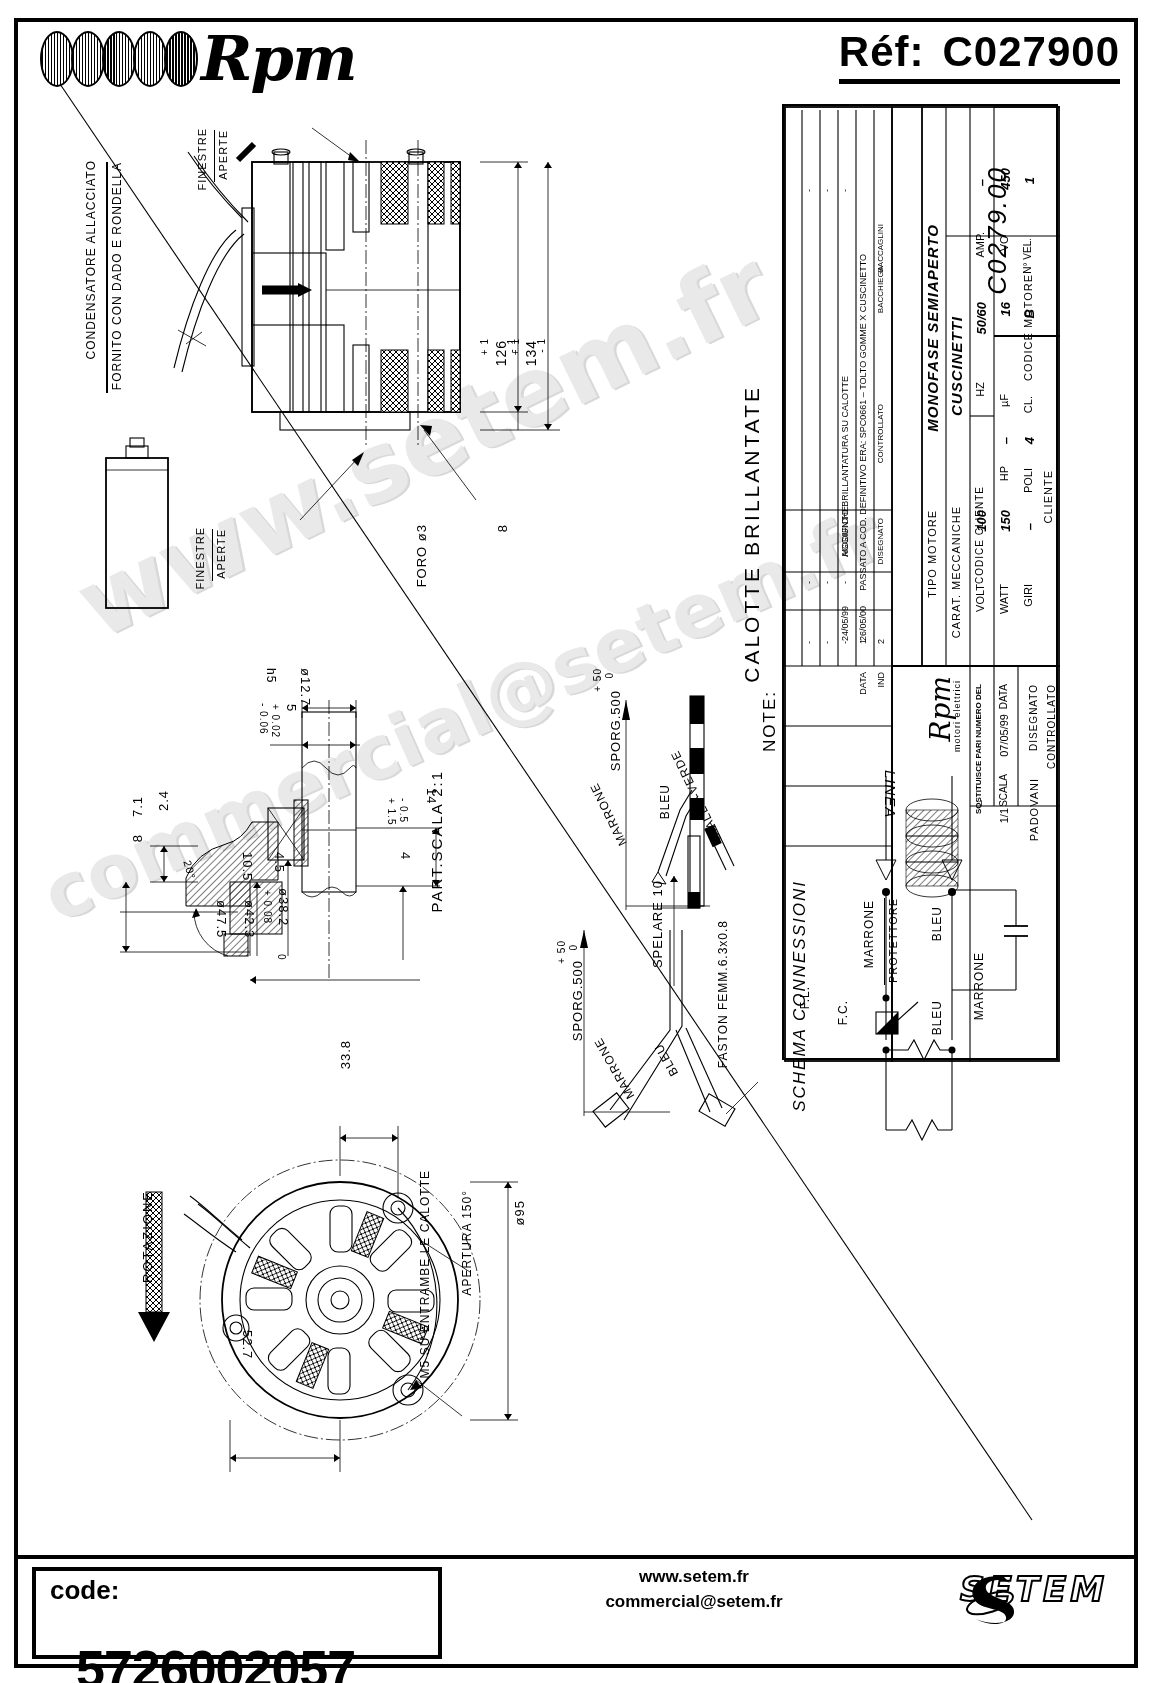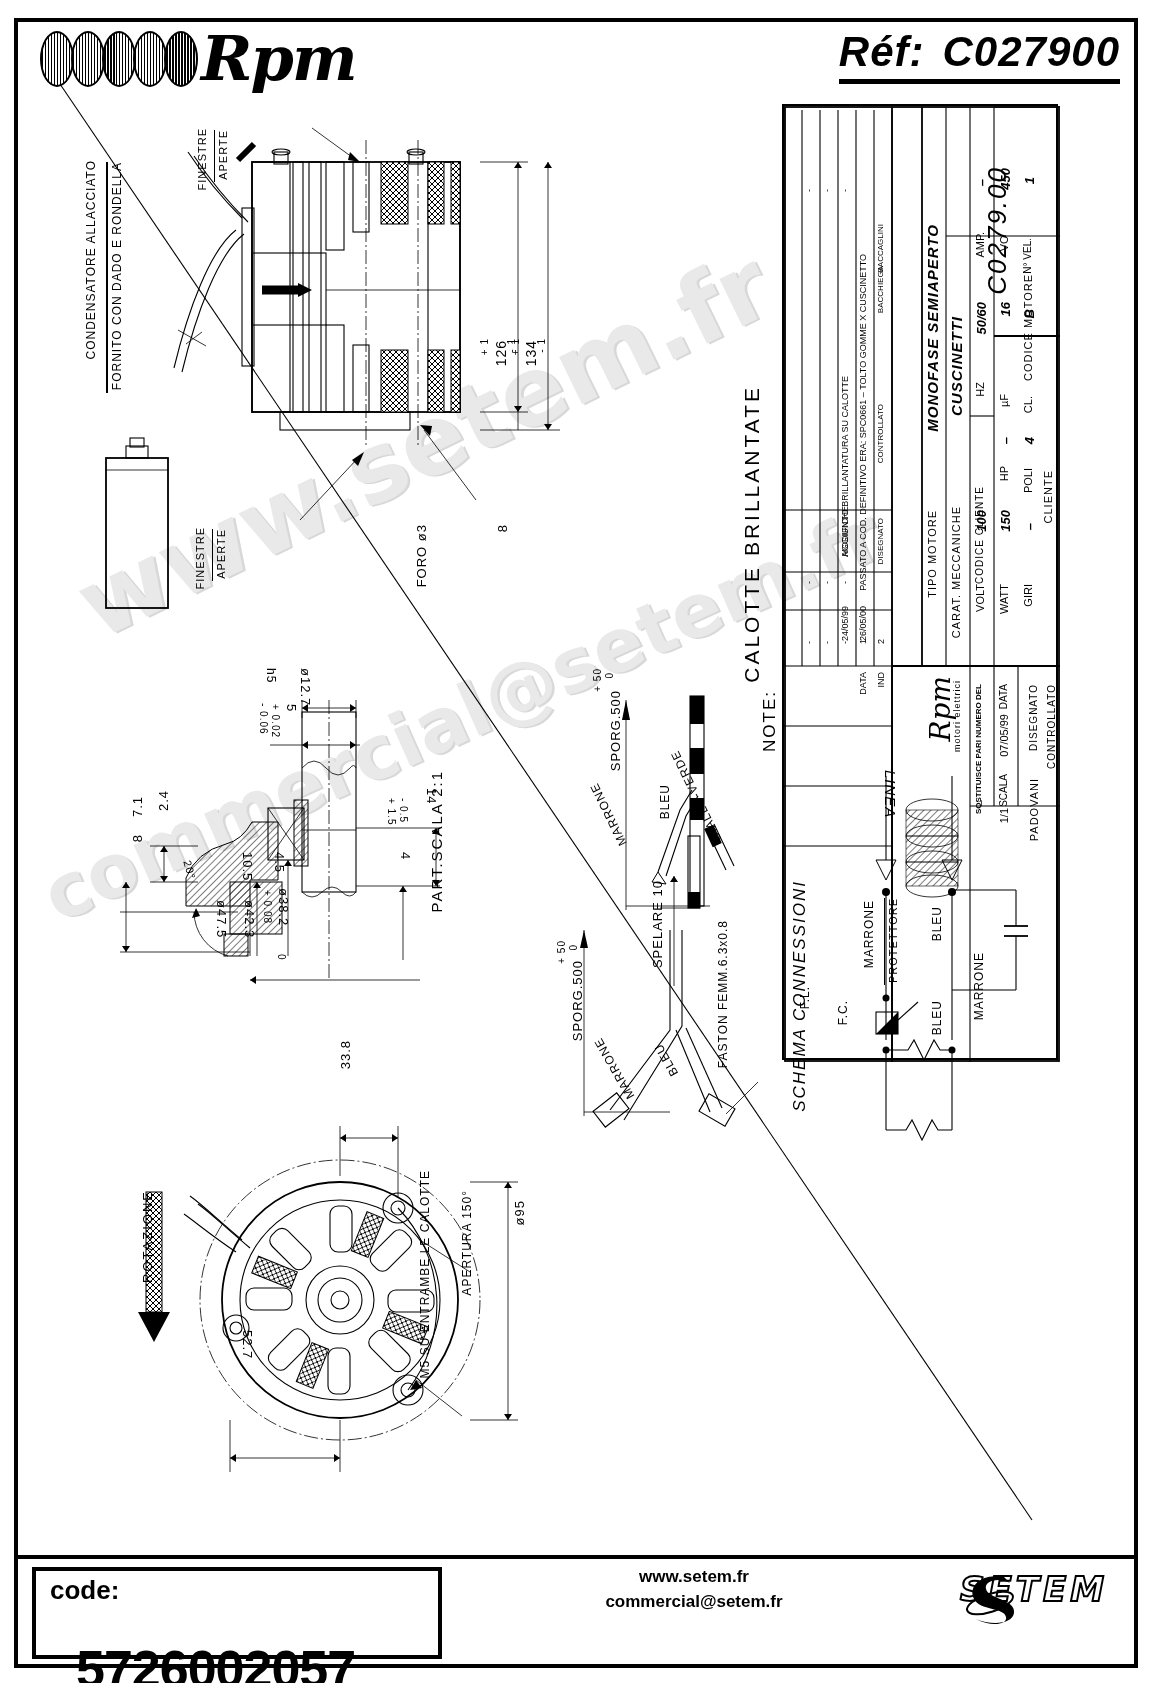--- a/index.html
+++ b/index.html
@@ -7,21 +7,21 @@
   .page{position:absolute;left:0;top:0;width:1154px;height:1683px;}
   .frame{position:absolute;left:14px;top:18px;width:1124px;height:1650px;border:4px solid #000;box-sizing:border-box;}
 
   
   .logo{position:absolute;left:40px;top:28px;display:flex;align-items:center;}
   .logo-coils{display:flex;align-items:center;}
   .coil{width:30px;height:52px;border-radius:50%/50%;border:2px solid #000;
         background:repeating-linear-gradient(90deg,#000 0 1.5px,#fff 1.5px 3px);margin-right:-3px;}
   .logo-word{font-family:"DejaVu Serif",serif;font-style:italic;font-weight:bold;font-size:62px;
              letter-spacing:-2px;margin-left:6px;line-height:1;}
-  .ref{position:absolute;right:34px;top:28px;font-size:42px;font-weight:bold;font-style:italic;
+  .ref{position:absolute;right:34px;top:28px;font-size:42px;font-weight:bold;
        border-bottom:5px solid #000;padding-bottom:3px;letter-spacing:1px;}
   .ref .rlabel{margin-right:18px;}
 
   
   .v{writing-mode:vertical-rl;transform:rotate(180deg);white-space:nowrap;display:inline-block;}
   .vd{writing-mode:vertical-rl;white-space:nowrap;display:inline-block;}
   .lbl{position:absolute;font-size:11px;letter-spacing:1px;}
 
   
   .tb{position:absolute;left:782px;top:104px;width:276px;height:956px;border:2px solid #000;box-sizing:border-box;background:rgba(255,255,255,0.0);}

